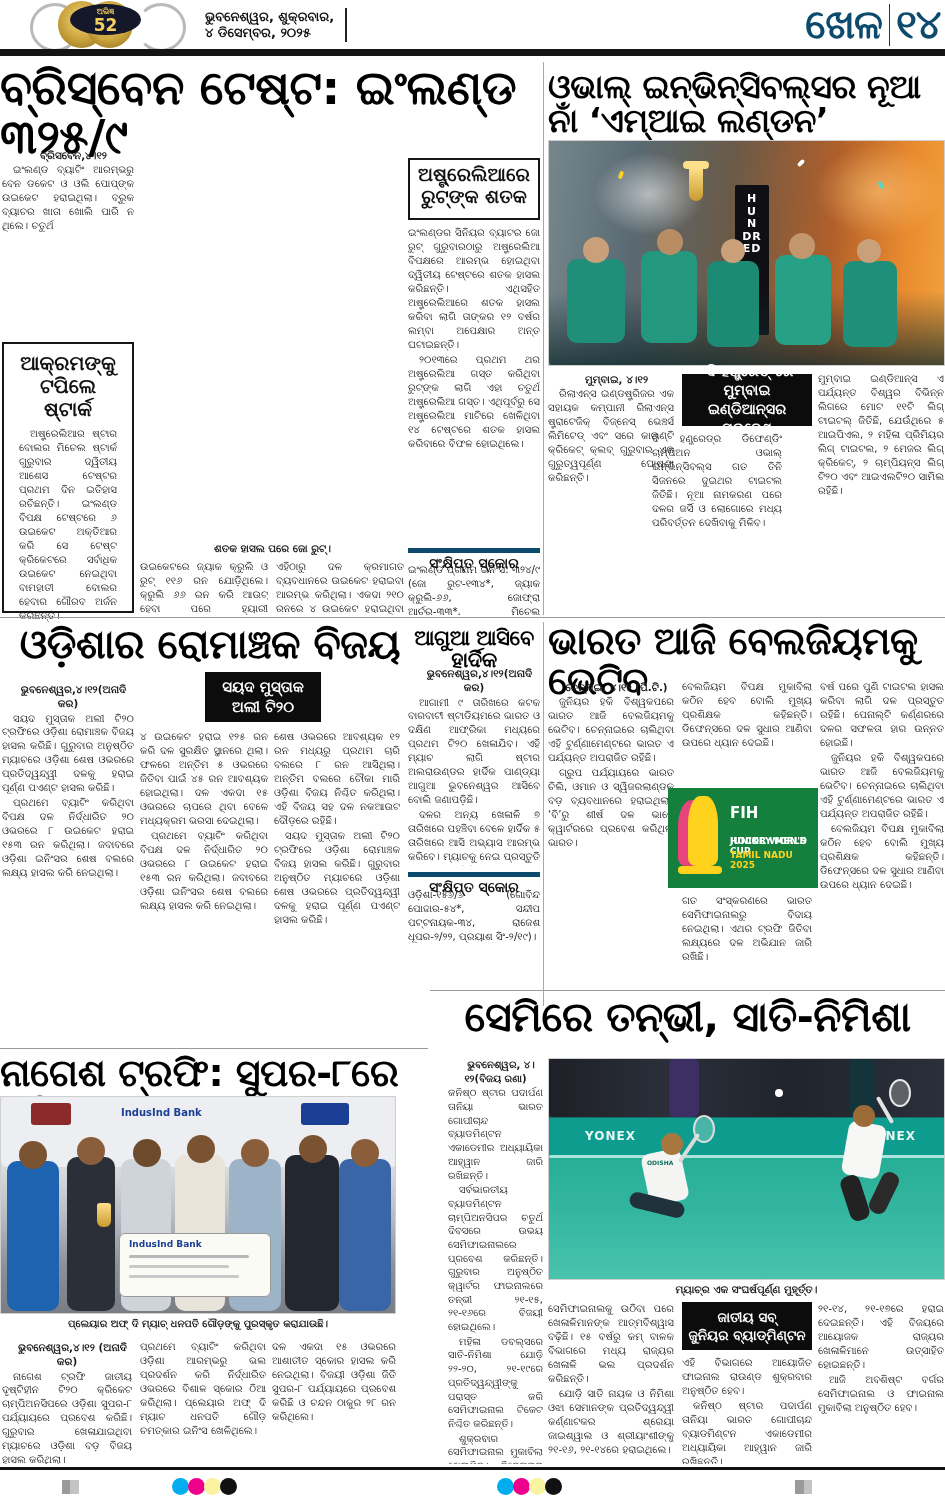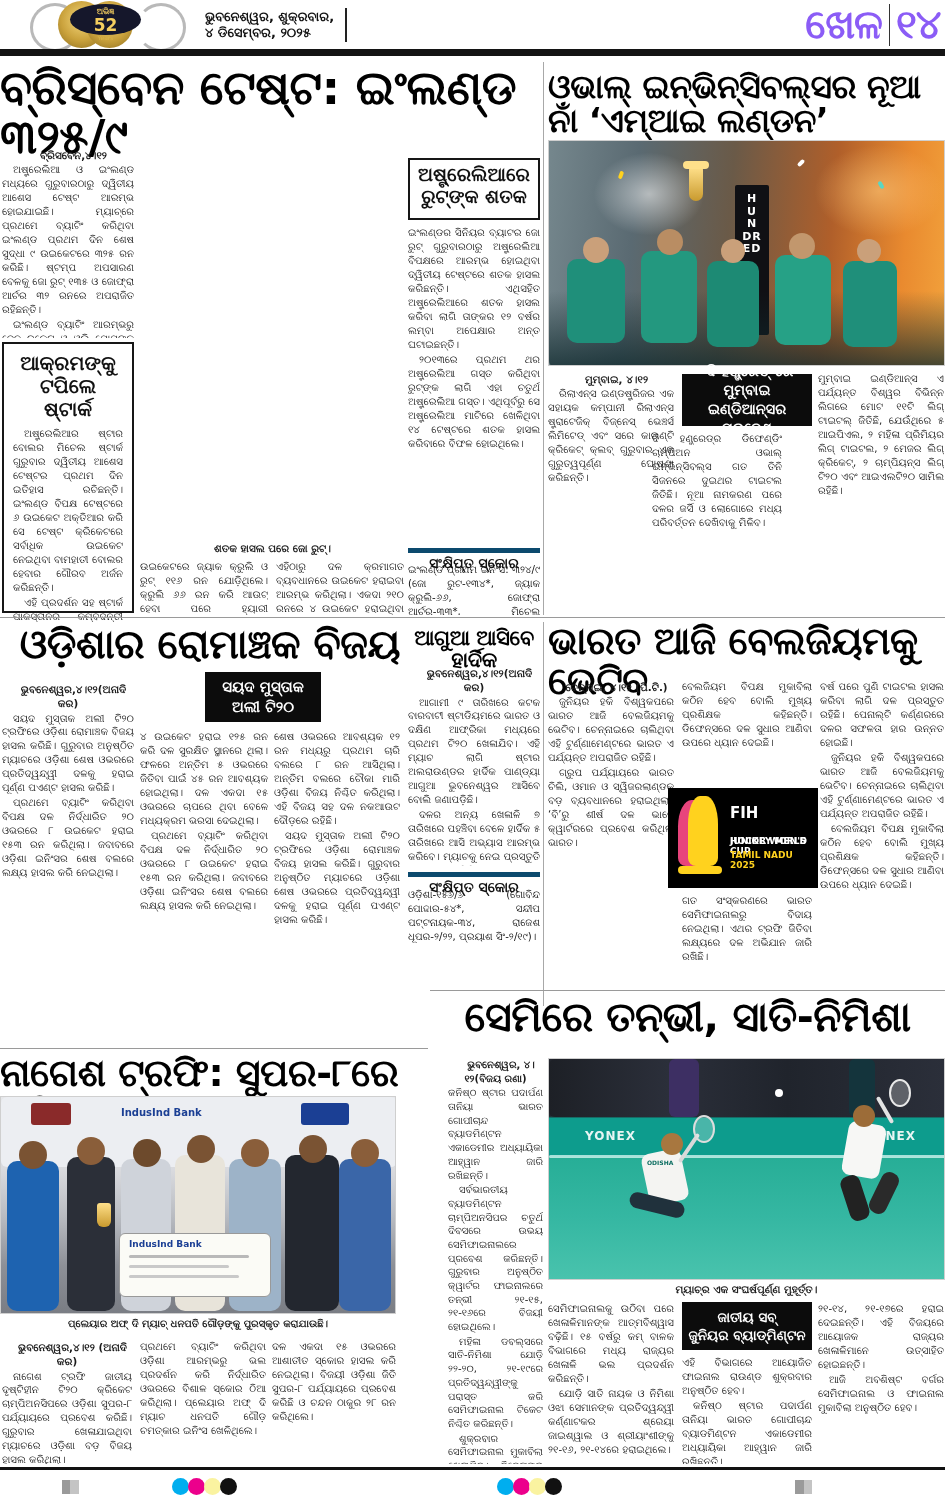--- a/index.html
+++ b/index.html
@@ -3,43 +3,43 @@
 <meta charset="utf-8">
 <style>
   html,body{margin:0;padding:0;background:#e9e9e9;}
   .page{position:relative;width:945px;height:1499px;background:#fff;overflow:hidden;
         color:#111;font-family:"DejaVu Sans","Liberation Sans",sans-serif;}
   .abs{position:absolute;}
   .headline{font-weight:bold;color:#000;line-height:1.04;letter-spacing:-0.5px;}
   .body-text{font-size:10.2px;line-height:1.37;text-align:justify;overflow:hidden;color:#1a1a1a;}
   .body-text p{margin:0 0 1px 0;text-indent:11px;}
   .dateline{font-weight:bold;font-size:10.4px;text-align:center;margin:0 0 3px 0;text-indent:0;}
-  .boxed{border:2px solid #161616;box-sizing:border-box;padding:6px 9px;}
+  .boxed{border:2px solid #161616;box-sizing:border-box;padding:6px 15px;}
   .box-head{font-weight:bold;text-align:center;font-size:19px;line-height:1.15;margin:2px 0 6px 0;}
   .blackbox{background:#0c0c0c;color:#fff;font-weight:bold;text-align:center;
             display:flex;flex-direction:column;justify-content:center;box-sizing:border-box;}
   .caption{font-size:10.4px;font-weight:bold;text-align:center;color:#222;}
   .vrule{position:absolute;width:1px;background:#a8a8a8;}
   .hrule{position:absolute;height:1px;background:#9a9a9a;}
   .score-label{font-weight:bold;text-align:center;font-size:14px;border-top:5px solid #0c4a6e;padding-top:2px;}
   .score-text{font-size:10.2px;line-height:1.37;text-align:justify;}
   
   .m-date{font-weight:bold;font-size:13px;line-height:1.25;color:#111;}
-  .m-section{font-weight:bold;font-size:40px;letter-spacing:-1px;color:#8b5cf6;}
+  .m-section{font-weight:bold;font-size:40px;letter-spacing:-1px;color:#0c4a6e;}
   .logo-ring{position:absolute;border-radius:50%;}
   
   .photo{position:absolute;overflow:hidden;box-sizing:border-box;border:1px solid #cfcfcf;}
   .ph-joe{background:linear-gradient(180deg,#252f3b 0%,#31505c 22%,#3e6260 46%,#4d7468 68%,#5c8273 85%,#6b8f7d 100%);}
   .ph-trophy{background:linear-gradient(95deg,#75878d 0%,#5a6a72 22%,#6a5a48 45%,#b05f2a 70%,#e98a2f 88%,#f2a23c 100%);}
   .ph-indusind{background:linear-gradient(180deg,#e6e7ea 0%,#d9dade 34%,#b9bcc2 55%,#8d9097 78%,#7a7d84 100%);}
   .ph-bad{background:linear-gradient(180deg,#23262e 0%,#23262e 26%,#0d9c8d 27%,#0d9c8d 44%,#27ae97 45%,#35b7a2 72%,#49c3ad 100%);}
   .blob{position:absolute;border-radius:6px;}
   .head-blob{position:absolute;border-radius:50%;}
   .ph-text{position:absolute;color:#fff;font-weight:bold;letter-spacing:1px;}
-  .fih-box{background:#000000;color:#fff;box-sizing:border-box;text-decoration:underline;}
+  .fih-box{background:#15803d;color:#fff;box-sizing:border-box;text-decoration:underline;}
   .reg-dot{position:absolute;width:17px;height:17px;border-radius:50%;}
   .reg-sq{position:absolute;width:17px;height:14px;}
 </style>
 </head>
 <body>
 
 <div class="page">
 
   <div class="abs" style="left:0;top:0;width:945px;height:49px;">
     <div class="abs" style="left:30px;top:1px;width:150px;height:47px;">
@@ -61,21 +61,20 @@
     <div class="abs m-section" style="left:790px;top:1px;width:92px;text-align:right;">ଖେଳ</div>
     <div class="abs" style="left:889px;top:4px;width:1px;height:42px;background:#333;"></div>
     <div class="abs m-section" style="left:896px;top:1px;width:48px;">୧୪</div>
   </div>
   <div class="abs" style="left:0;top:49px;width:945px;height:7px;background:#141414;"></div>
 
   <div class="abs headline" style="left:0px;top:64px;width:540px;height:76px;font-size:47px;">ବ୍ରିସ୍‌ବେନ ଟେଷ୍ଟ: ଇଂଲଣ୍ଡ ୩୨୫/୯</div>
 
   <div class="abs body-text" style="left:2px;top:148px;width:132px;height:190px;">
     <p class="dateline">ବ୍ରିସବେନ,୪।୧୨</p>
-    <p>ଅଷ୍ଟ୍ରେଲିଆ ଓ ଇଂଲଣ୍ଡ ମଧ୍ୟରେ ଗୁରୁବାରଠାରୁ ଦ୍ୱିତୀୟ ଆଶେସ ଟେଷ୍ଟ ଆରମ୍ଭ ହୋଇଯାଇଛି। ମ୍ୟାଚ୍‌ରେ ପ୍ରଥମେ ବ୍ୟାଟିଂ କରିଥିବା ଇଂଲଣ୍ଡ ପ୍ରଥମ ଦିନ ଶେଷ ସୁଦ୍ଧା ୯ ଉଇକେଟରେ ୩୨୫ ରନ କରିଛି। ଷ୍ଟମ୍ପ ଅପସାରଣ ବେଳକୁ ଜୋ ରୁଟ୍ ୧୩୫ ଓ ଜୋଫ୍ରା ଆର୍ଚର ୩୨ ରନରେ ଅପରାଜିତ ରହିଛନ୍ତି।</p>
     <p>ଇଂଲଣ୍ଡ ବ୍ୟାଟିଂ ଆରମ୍ଭରୁ ବେନ ଡକେଟ ଓ ଓଲି ପୋପ୍‌ଙ୍କ ଉଇକେଟ ହରାଇଥିଲା। ବ୍ରୁକ ବ୍ୟାଚର ଖାତା ଖୋଲି ପାରି ନ ଥିଲେ। ଚତୁର୍ଥ</p>
   </div>
 
   <div class="abs boxed" style="left:2px;top:342px;width:132px;height:271px;">
     <div class="box-head" style="font-size:20px;">ଆକ୍ରମଙ୍କୁ ଟପିଲେ ଷ୍ଟାର୍କ</div>
     <div class="body-text" style="height:195px;">
       <p>ଅଷ୍ଟ୍ରେଲିଆର ଷ୍ଟାର ବୋଲର ମିଚେଲ ଷ୍ଟାର୍କ ଗୁରୁବାର ଦ୍ୱିତୀୟ ଆଶେସ ଟେଷ୍ଟର ପ୍ରଥମ ଦିନ ଇତିହାସ ରଚିଛନ୍ତି। ଇଂଲଣ୍ଡ ବିପକ୍ଷ ଟେଷ୍ଟରେ ୬ ଉଇକେଟ ଅକ୍ତିଆର କରି ସେ ଟେଷ୍ଟ କ୍ରିକେଟରେ ସର୍ବାଧିକ ଉଇକେଟ ନେଇଥିବା ବାମହାତୀ ବୋଲର ହେବାର ଗୌରବ ଅର୍ଜନ କରିଛନ୍ତି।</p>
       <p>ଏହି ପ୍ରଦର୍ଶନ ସହ ଷ୍ଟାର୍କ ପାକିସ୍ତାନର କିମ୍ବଦନ୍ତୀ ୱସିମ ଆକ୍ରମଙ୍କ ରେକର୍ଡକୁ ପଛରେ ପକାଇ ଦେଇଛନ୍ତି। ଚଳିତ ସିରିଜରେ ଷ୍ଟାର୍କଙ୍କ ପ୍ରଦର୍ଶନ ଉଲ୍ଲେଖନୀୟ ରହିଛି।</p>
     </div>
   </div>

